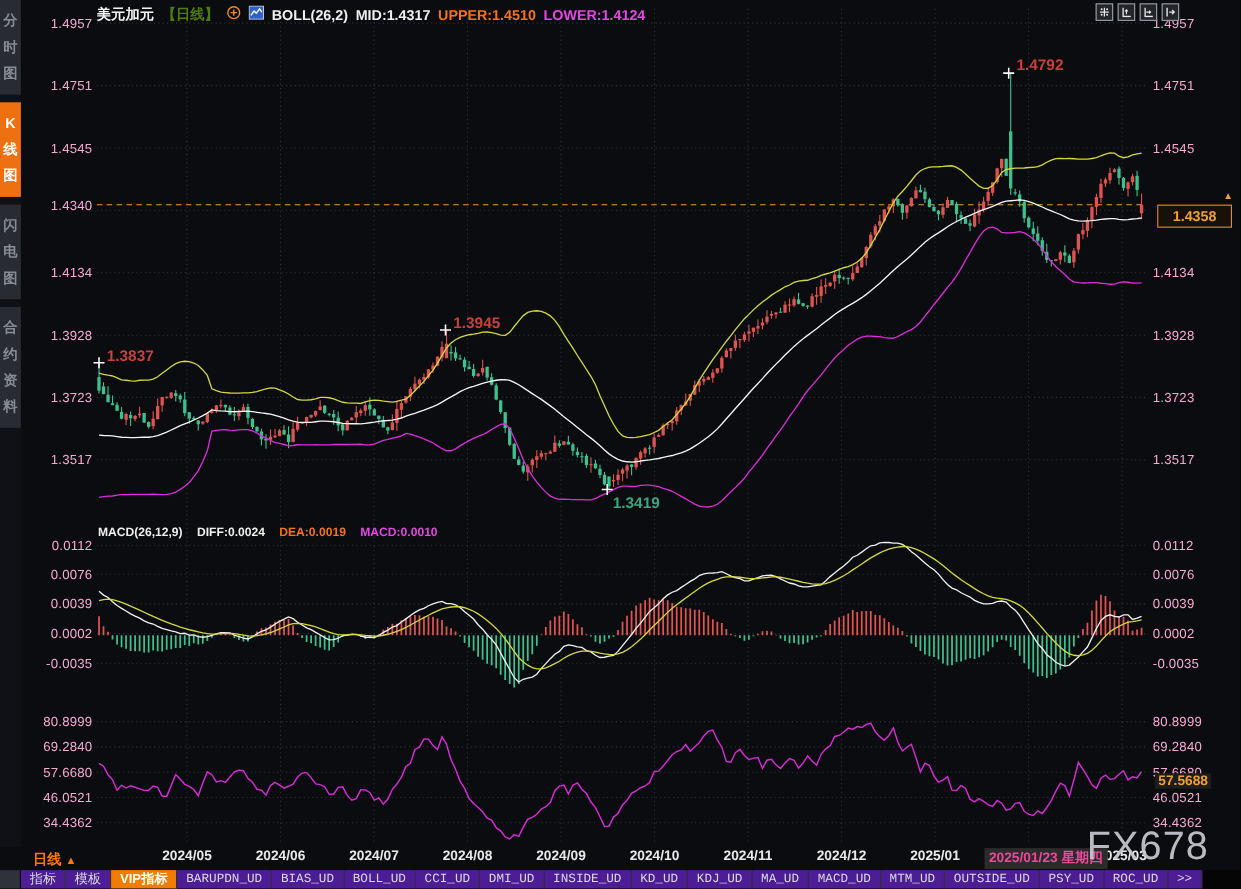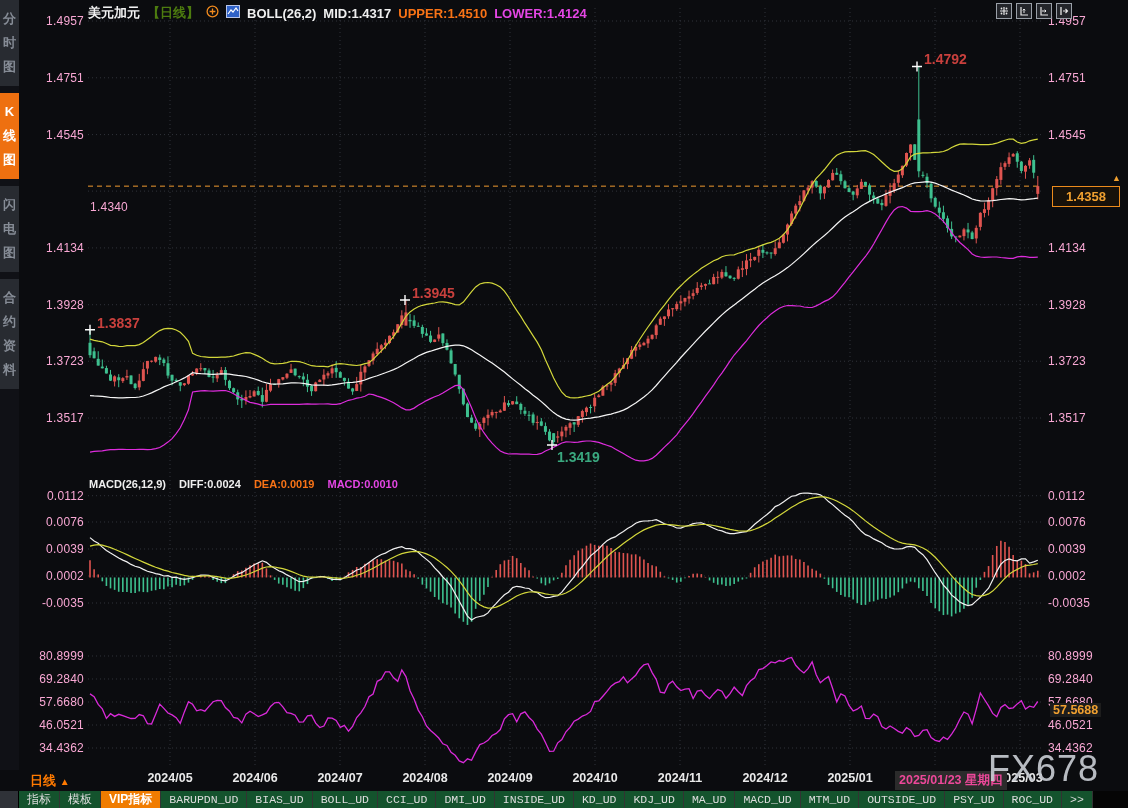--- a/index.html
+++ b/index.html
@@ -42,21 +42,21 @@
   .uparrow{position:absolute;left:1112px;top:173px;color:#f0a030;font-size:9px;z-index:3;}
   .rsibadge{position:absolute;left:1050px;top:703px;background:#1d1d1d;color:#f0a030;font-size:12.5px;
             font-weight:bold;padding:0 3px;z-index:3;}
   
   .watermark{position:absolute;left:988px;top:748px;font-size:36px;color:#c6cad1;opacity:0.92;z-index:5;
              letter-spacing:1px;font-weight:400;pointer-events:none;}
   
   .toolbar{position:absolute;left:0;top:791px;width:1128px;height:17px;background:#050505;display:flex;
            z-index:6;align-items:stretch;}
   .corner{width:18px;background:#2f3238;border-right:1px solid #000;}
-  .tb-item{display:flex;align-items:center;padding:0 8px;font-size:12px;color:#dcdcdc;background:#14532d;
+  .tb-item{display:flex;align-items:center;padding:0 8px;font-size:12px;color:#dcdcdc;background:#4c1d95;
            border-right:1px solid #333;cursor:pointer;white-space:nowrap;}
   .tb-item.mono{font-family:"Liberation Mono",monospace;font-size:11.5px;}
   .tb-item.active{background:#f07c00;color:#fff;font-weight:bold;}
   svg.chart{position:absolute;left:0;top:0;z-index:1;}
   .callout{position:absolute;font-size:14px;font-weight:bold;z-index:2;transform:translate(0,-50%);}
 </style>
 </head>
 <body>
 
 <div class="screen">
@@ -899,21 +899,21 @@
     <span class="w">DIFF:0.0024</span>
     <span class="yel">DEA:0.0019</span>
     <span class="mag">MACD:0.0010</span>
   </div>
 
 
   <div id="labels">
       <div class="axis-label left" style="top: 21px;">1.4957</div>
       <div class="axis-label left" style="top: 77.7963px;">1.4751</div>
       <div class="axis-label left" style="top: 134.593px;">1.4545</div>
-      <div class="axis-label left" style="top: 207px; margin-left: 44px;">1.4340</div>
+      <div class="axis-label left" style="top: 187px;">1.4340</div>
       <div class="axis-label left" style="top: 247.909px;">1.4134</div>
       <div class="axis-label left" style="top: 304.706px;">1.3928</div>
       <div class="axis-label left" style="top: 361.226px;">1.3723</div>
       <div class="axis-label left" style="top: 418.022px;">1.3517</div>
       <div class="axis-label right" style="top: 21px;">1.4957</div>
       <div class="axis-label right" style="top: 77.7963px;">1.4751</div>
       <div class="axis-label right" style="top: 134.593px;">1.4545</div>
       <div class="axis-label right" style="top: 247.909px;">1.4134</div>
       <div class="axis-label right" style="top: 304.706px;">1.3928</div>
       <div class="axis-label right" style="top: 361.226px;">1.3723</div>

